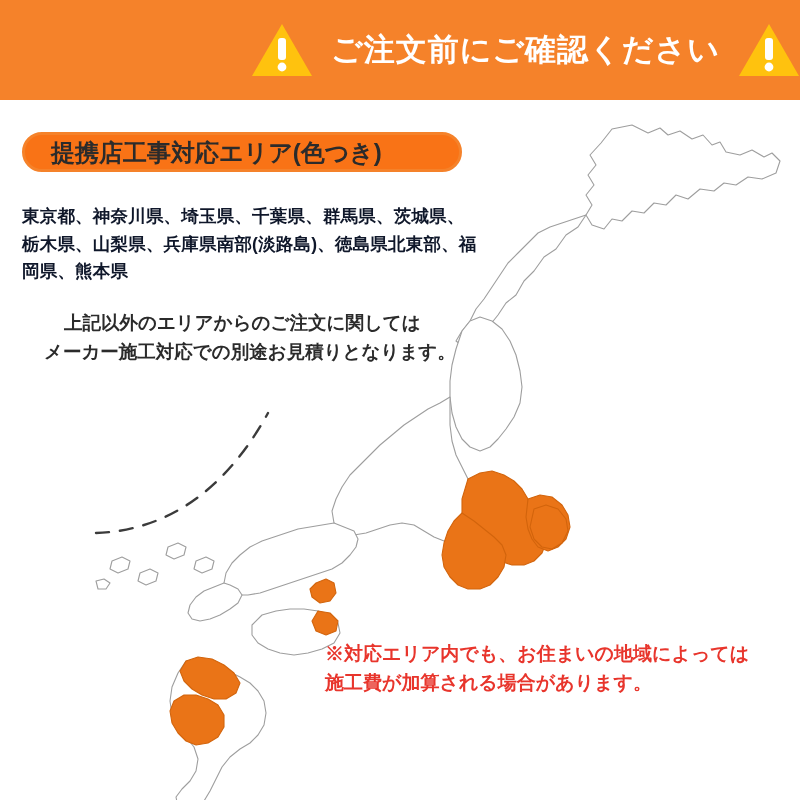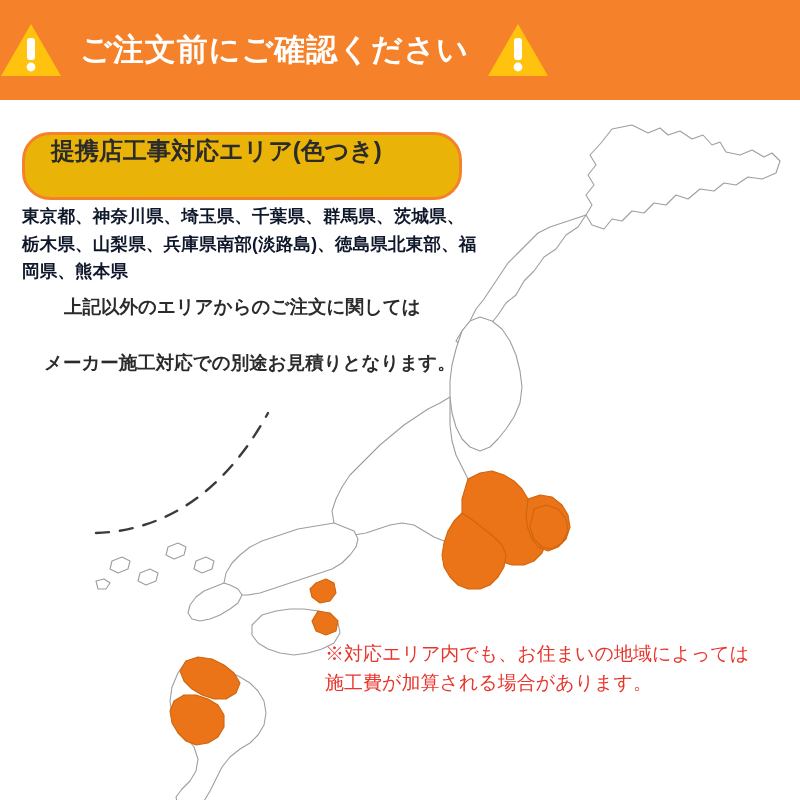--- a/index.html
+++ b/index.html
@@ -24,21 +24,21 @@
   
   .header {
     position: absolute;
     left: 0;
     top: 0;
     width: 800px;
     height: 100px;
     background: #f5822a;
     display: flex;
     align-items: center;
-    justify-content: flex-start;
+    justify-content: flex-end;
     gap: 18px;
   }
   .header-title {
     color: #ffffff;
     font-size: 31px;
     font-weight: bold;
     letter-spacing: 1px;
     white-space: nowrap;
   }
   .warn-tri {
@@ -47,26 +47,26 @@
     height: 56px;
   }
   .warn-tri svg { display: block; }
 
   
   .area-pill {
     position: absolute;
     left: 22px;
     top: 132px;
     min-width: 440px;
-    height: 68px;
+    height: 40px;
     border: 3px solid #f5822a;
     border-radius: 28px;
-    background: #eab308;
+    background: #f97316;
     display: flex;
-    align-items: flex-start;
+    align-items: flex-end;
     padding: 0 26px;
     box-sizing: border-box;
   }
   .area-pill-text {
     font-size: 24px;
     font-weight: bold;
     color: #2b2b2b;
     white-space: nowrap;
   }
 
@@ -87,33 +87,33 @@
   .note-block {
     position: absolute;
     left: 30px;
     top: 293px;
     width: 470px;
     font-size: 18.5px;
     line-height: 1.55;
     color: #2b2b2b;
     font-weight: bold;
   }
-  .note-line1 { padding-left: 34px; }
-  .note-line2 { padding-left: 14px; margin-top: 27px; }
+  .note-line1 { padding-left: 34px; margin-top: 16px; }
+  .note-line2 { padding-left: 14px; }
 
   
   .red-note {
     position: absolute;
     left: 325px;
     top: 640px;
     width: 470px;
     font-size: 19px;
     line-height: 1.52;
     color: #e8352c;
-    font-weight: normal;
+    font-weight: bold;
   }
 
   
   .gray-note {
     position: absolute;
     left: 325px;
     top: 712px;
     width: 470px;
     font-size: 18.5px;
     line-height: 1.6;

